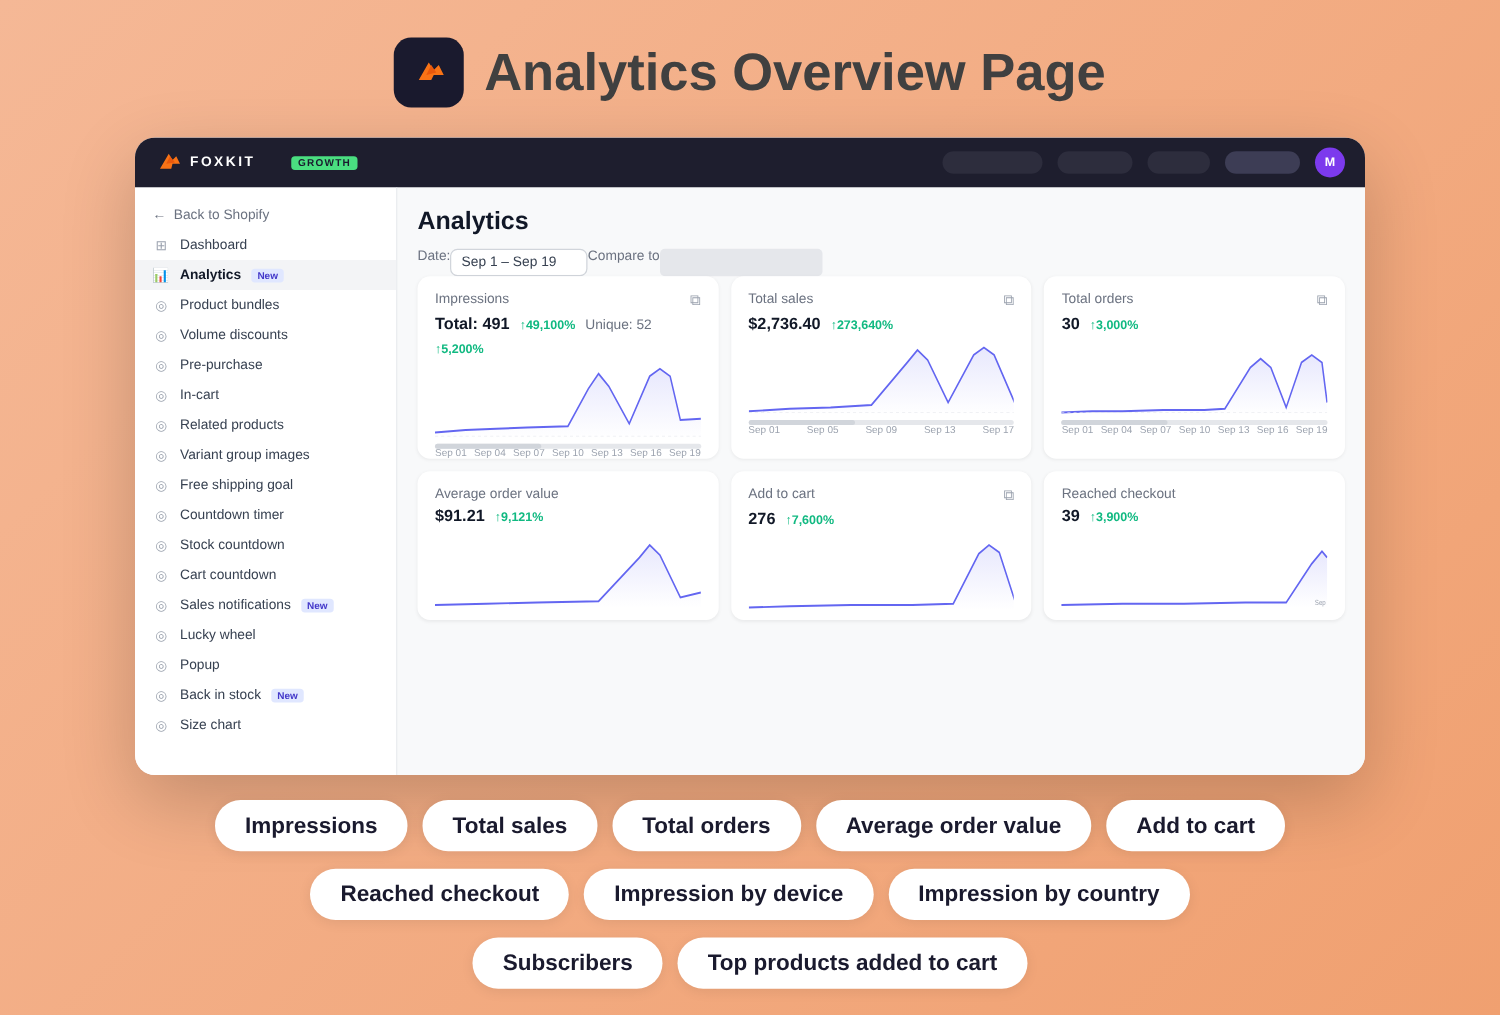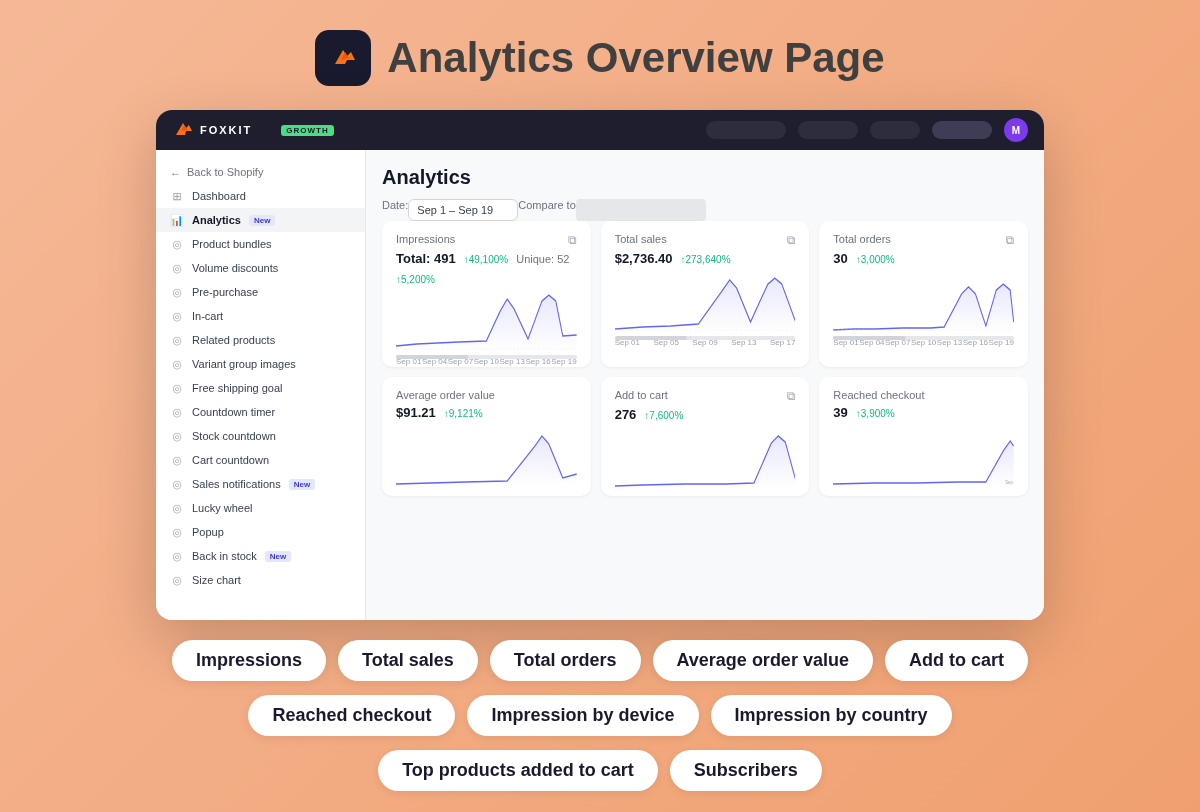--- a/index.html
+++ b/index.html
@@ -32,21 +32,21 @@
     }
     .page-title {
       font-size: 42px;
       font-weight: 700;
       color: #404040;
       text-align: right;
     }
 
     
     .app-window {
-      width: 888px;
+      width: 984px;
       background: #f0f0f5;
       border-radius: 16px;
       overflow: hidden;
       box-shadow: 0 20px 60px rgba(0,0,0,0.2);
     }
 
     
     .top-nav {
       background: #1e1e2e;
       height: 40px;
@@ -248,21 +248,21 @@
       flex-wrap: wrap;
     }
     .stat-main {
       font-size: 13px;
       font-weight: 700;
       color: #111827;
     }
     .stat-badge {
       font-size: 10px;
       color: #10b981;
-      font-weight: 400;
+      font-weight: 700;
     }
     .stat-sub {
       font-size: 11px;
       color: #6b7280;
     }
 
     
     .mini-chart {
       height: 60px;
       position: relative;
@@ -643,16 +643,16 @@
     <div class="pill">Total orders</div>
     <div class="pill">Average order value</div>
     <div class="pill">Add to cart</div>
   </div>
   <div class="pills-row">
     <div class="pill">Reached checkout</div>
     <div class="pill">Impression by device</div>
     <div class="pill">Impression by country</div>
   </div>
   <div class="pills-row">
+    <div class="pill">Subscribers</div>
     <div class="pill">Top products added to cart</div>
-    <div class="pill">Subscribers</div>
   </div>
 </div>
 
 </body></html>

